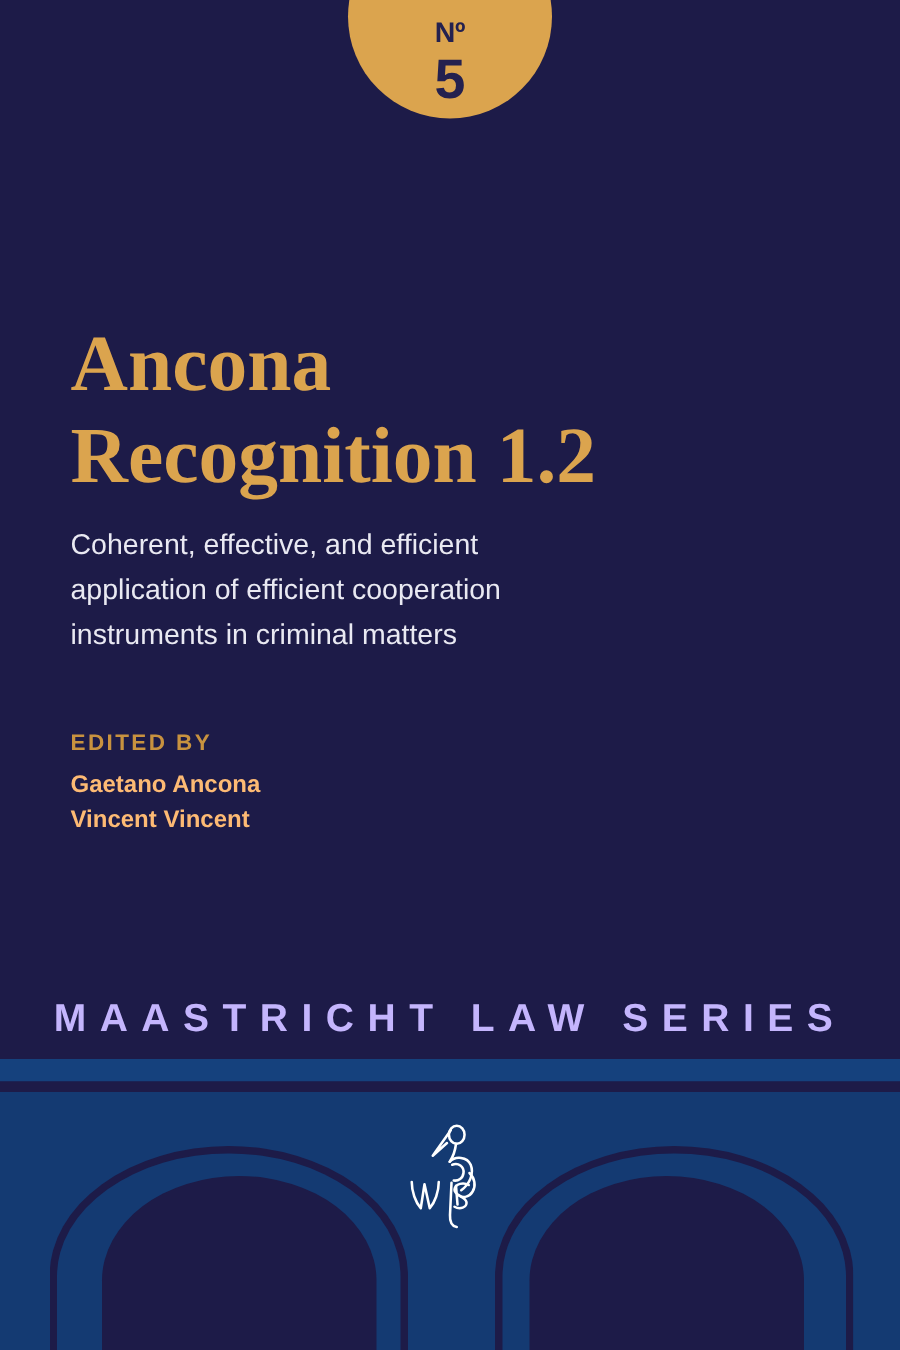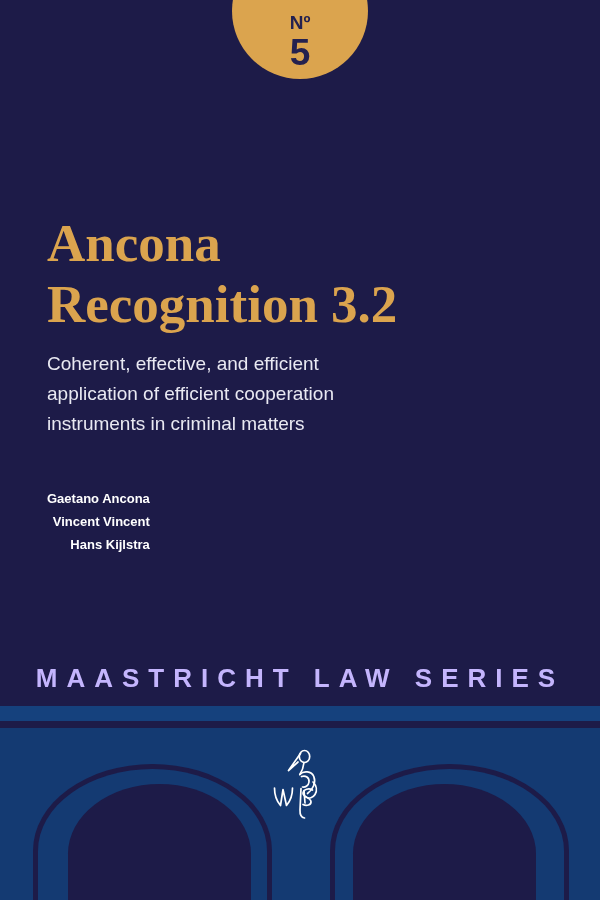--- a/index.html
+++ b/index.html
@@ -99,27 +99,26 @@
   }
   .edited-by {
     color: #c8923f;
     font-family: "Liberation Sans", sans-serif;
     font-size: 15px;
     font-weight: bold;
     letter-spacing: 1.6px;
     margin-bottom: 8px;
   }
   .editor-name {
-    color: #ffffff;
-    font-family: "Liberation Sans", sans-serif;
-    font-size: 13px;
+    color: #fdba74;
+    font-family: "Liberation Sans", sans-serif;
+    font-size: 16px;
     font-weight: bold;
     line-height: 23px;
     white-space: nowrap;
-    text-align: right;
   }
 
   
   .series {
     position: absolute;
     left: 0;
     right: 0;
     top: 663px;
     text-align: center;
     color: #c4b5fd;
@@ -197,33 +196,33 @@
 
   <div class="badge">
     <div class="badge-inner">
       <span class="badge-no">Nº</span>
       <span class="badge-num">5</span>
     </div>
   </div>
 
   <div class="title-block">
     <div class="title-line">Ancona</div>
-    <div class="title-line">Recognition 3.2</div>
+    <div class="title-line">Recognition 1.2</div>
   </div>
 
   <div class="subtitle">
     <div>Coherent, effective, and efficient</div>
     <div>application of efficient cooperation</div>
     <div>instruments in criminal matters</div>
   </div>
 
   <div class="editors">
+    <div class="edited-by">EDITED BY</div>
     <div class="editor-name">Gaetano Ancona</div>
     <div class="editor-name">Vincent Vincent</div>
-    <div class="editor-name">Hans Kijlstra</div>
   </div>
 
   <div class="series">MAASTRICHT LAW SERIES</div>
 
   <div class="band-blue-thin"></div>
   <div class="band-dark-thin"></div>
 
   <div class="bottom-panel">
     <div class="arch-ring left"></div>
     <div class="arch-fill left"></div>

